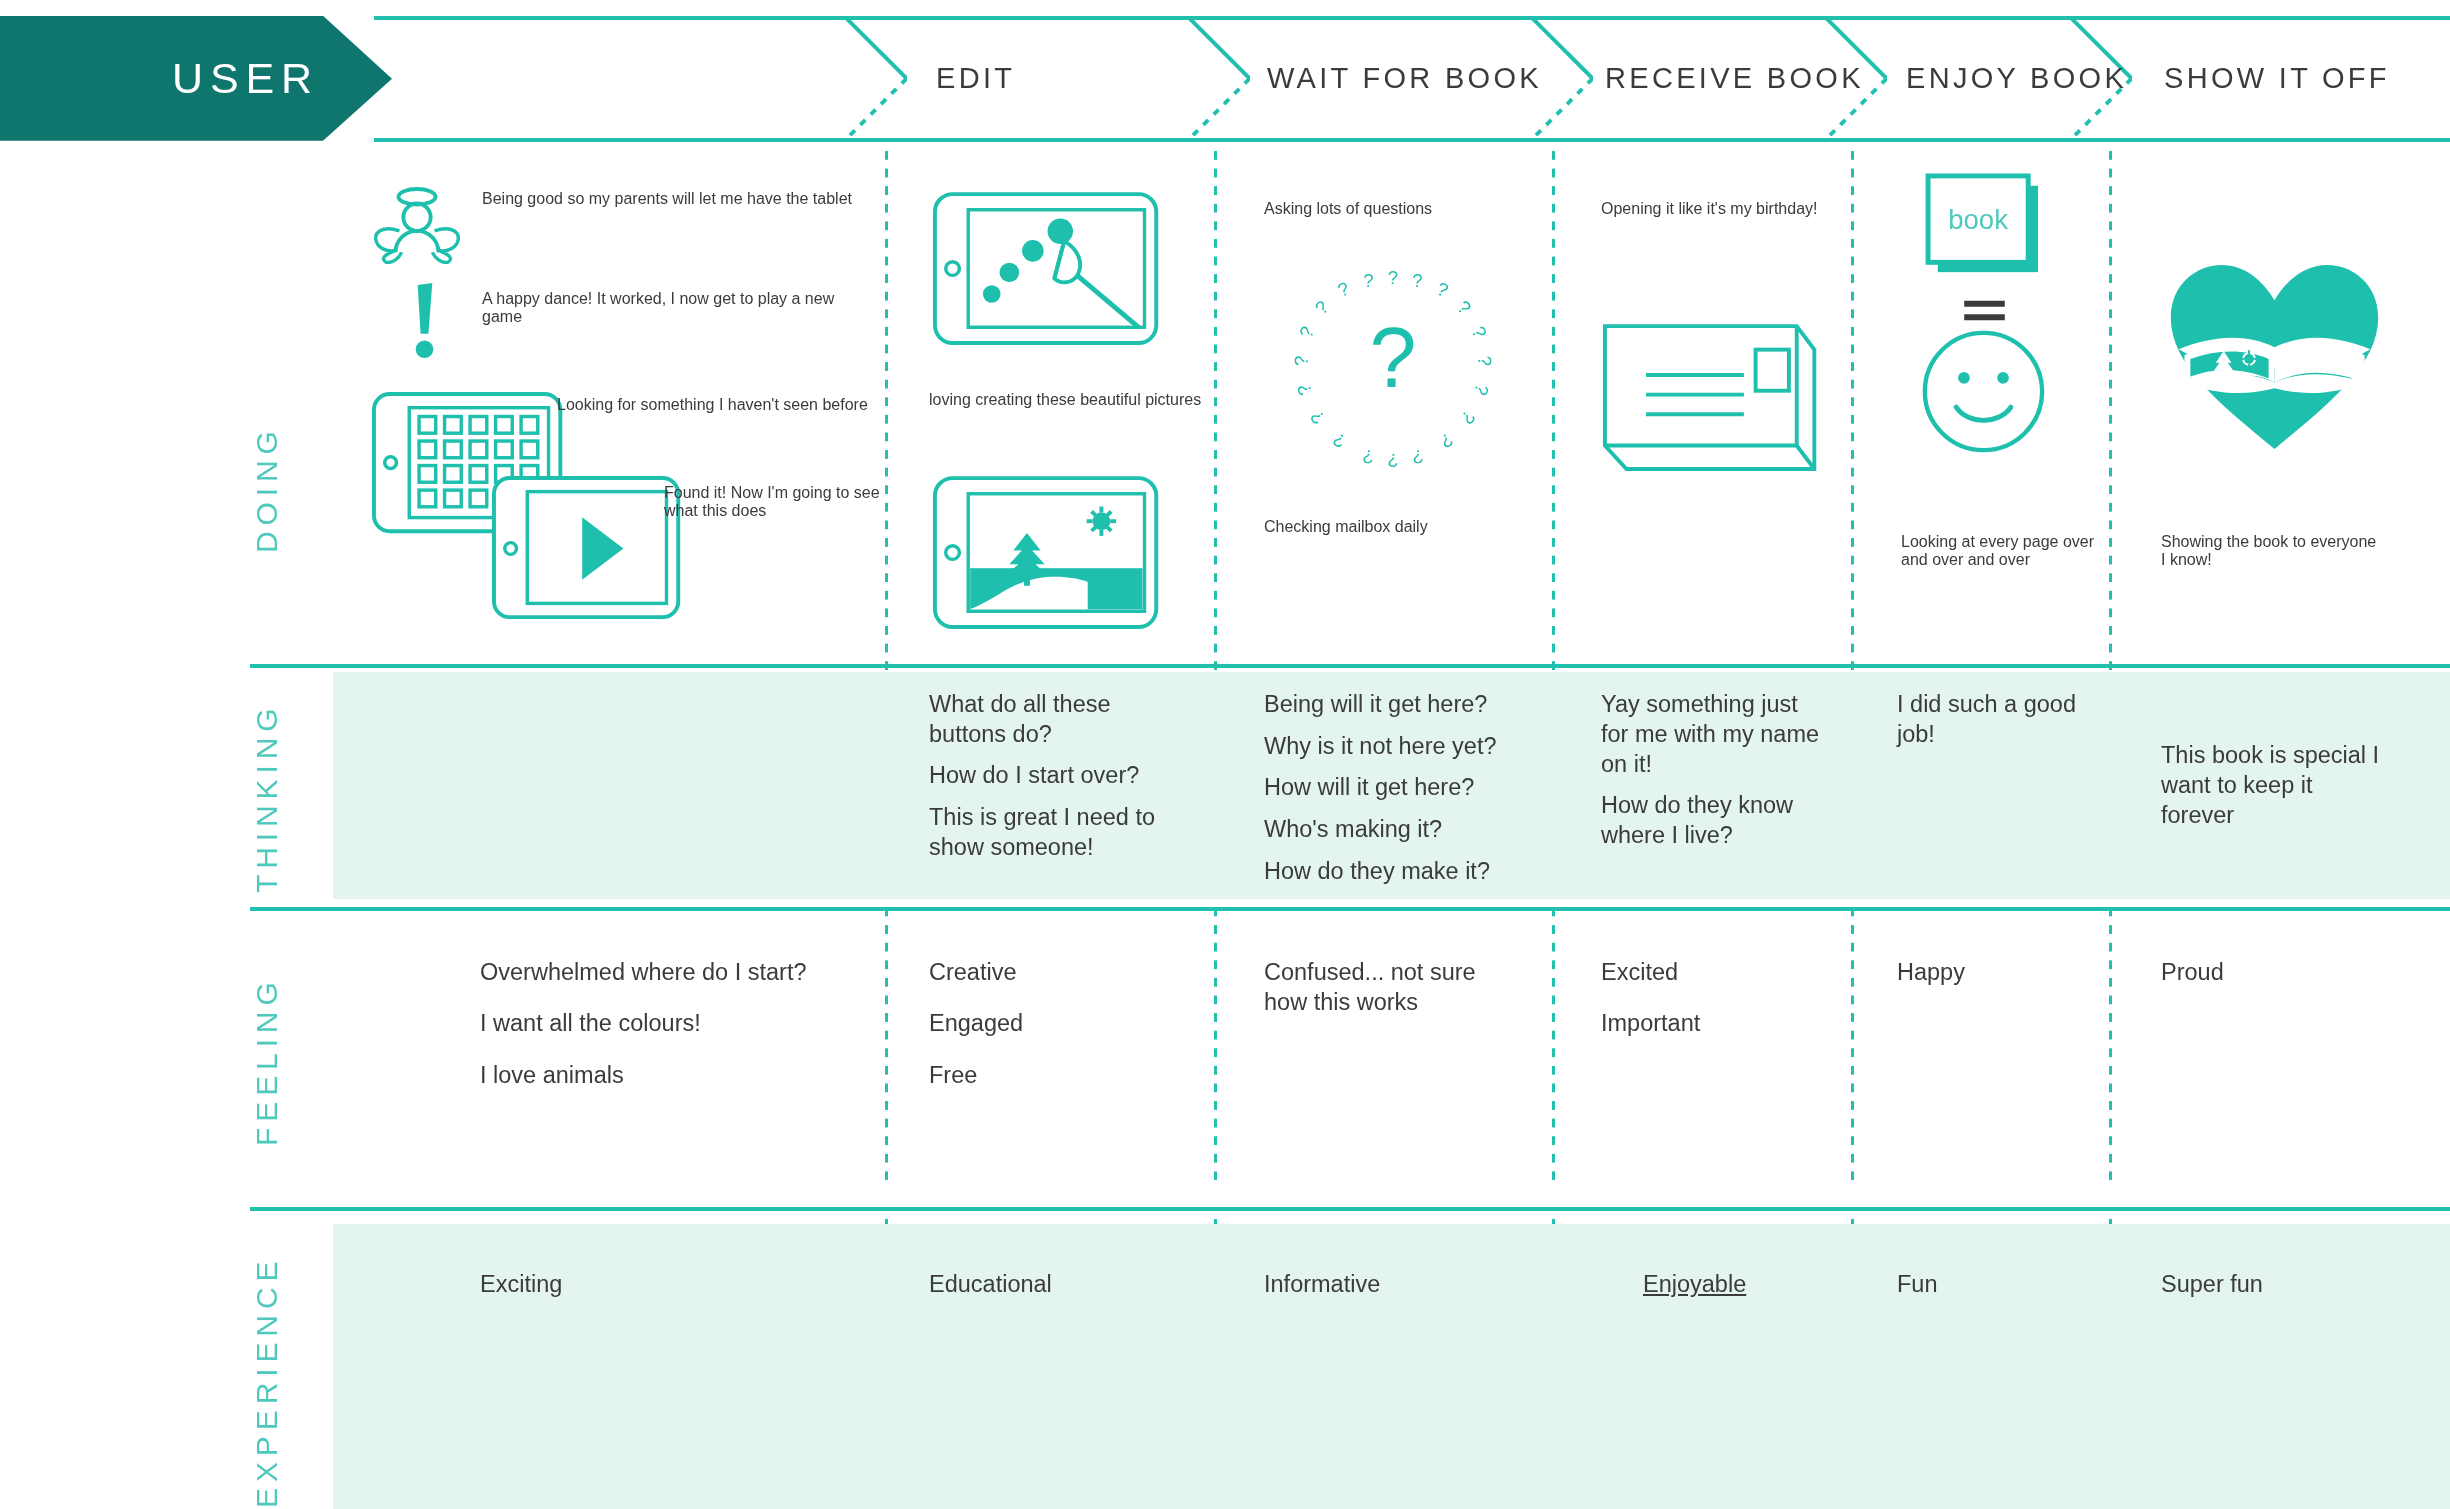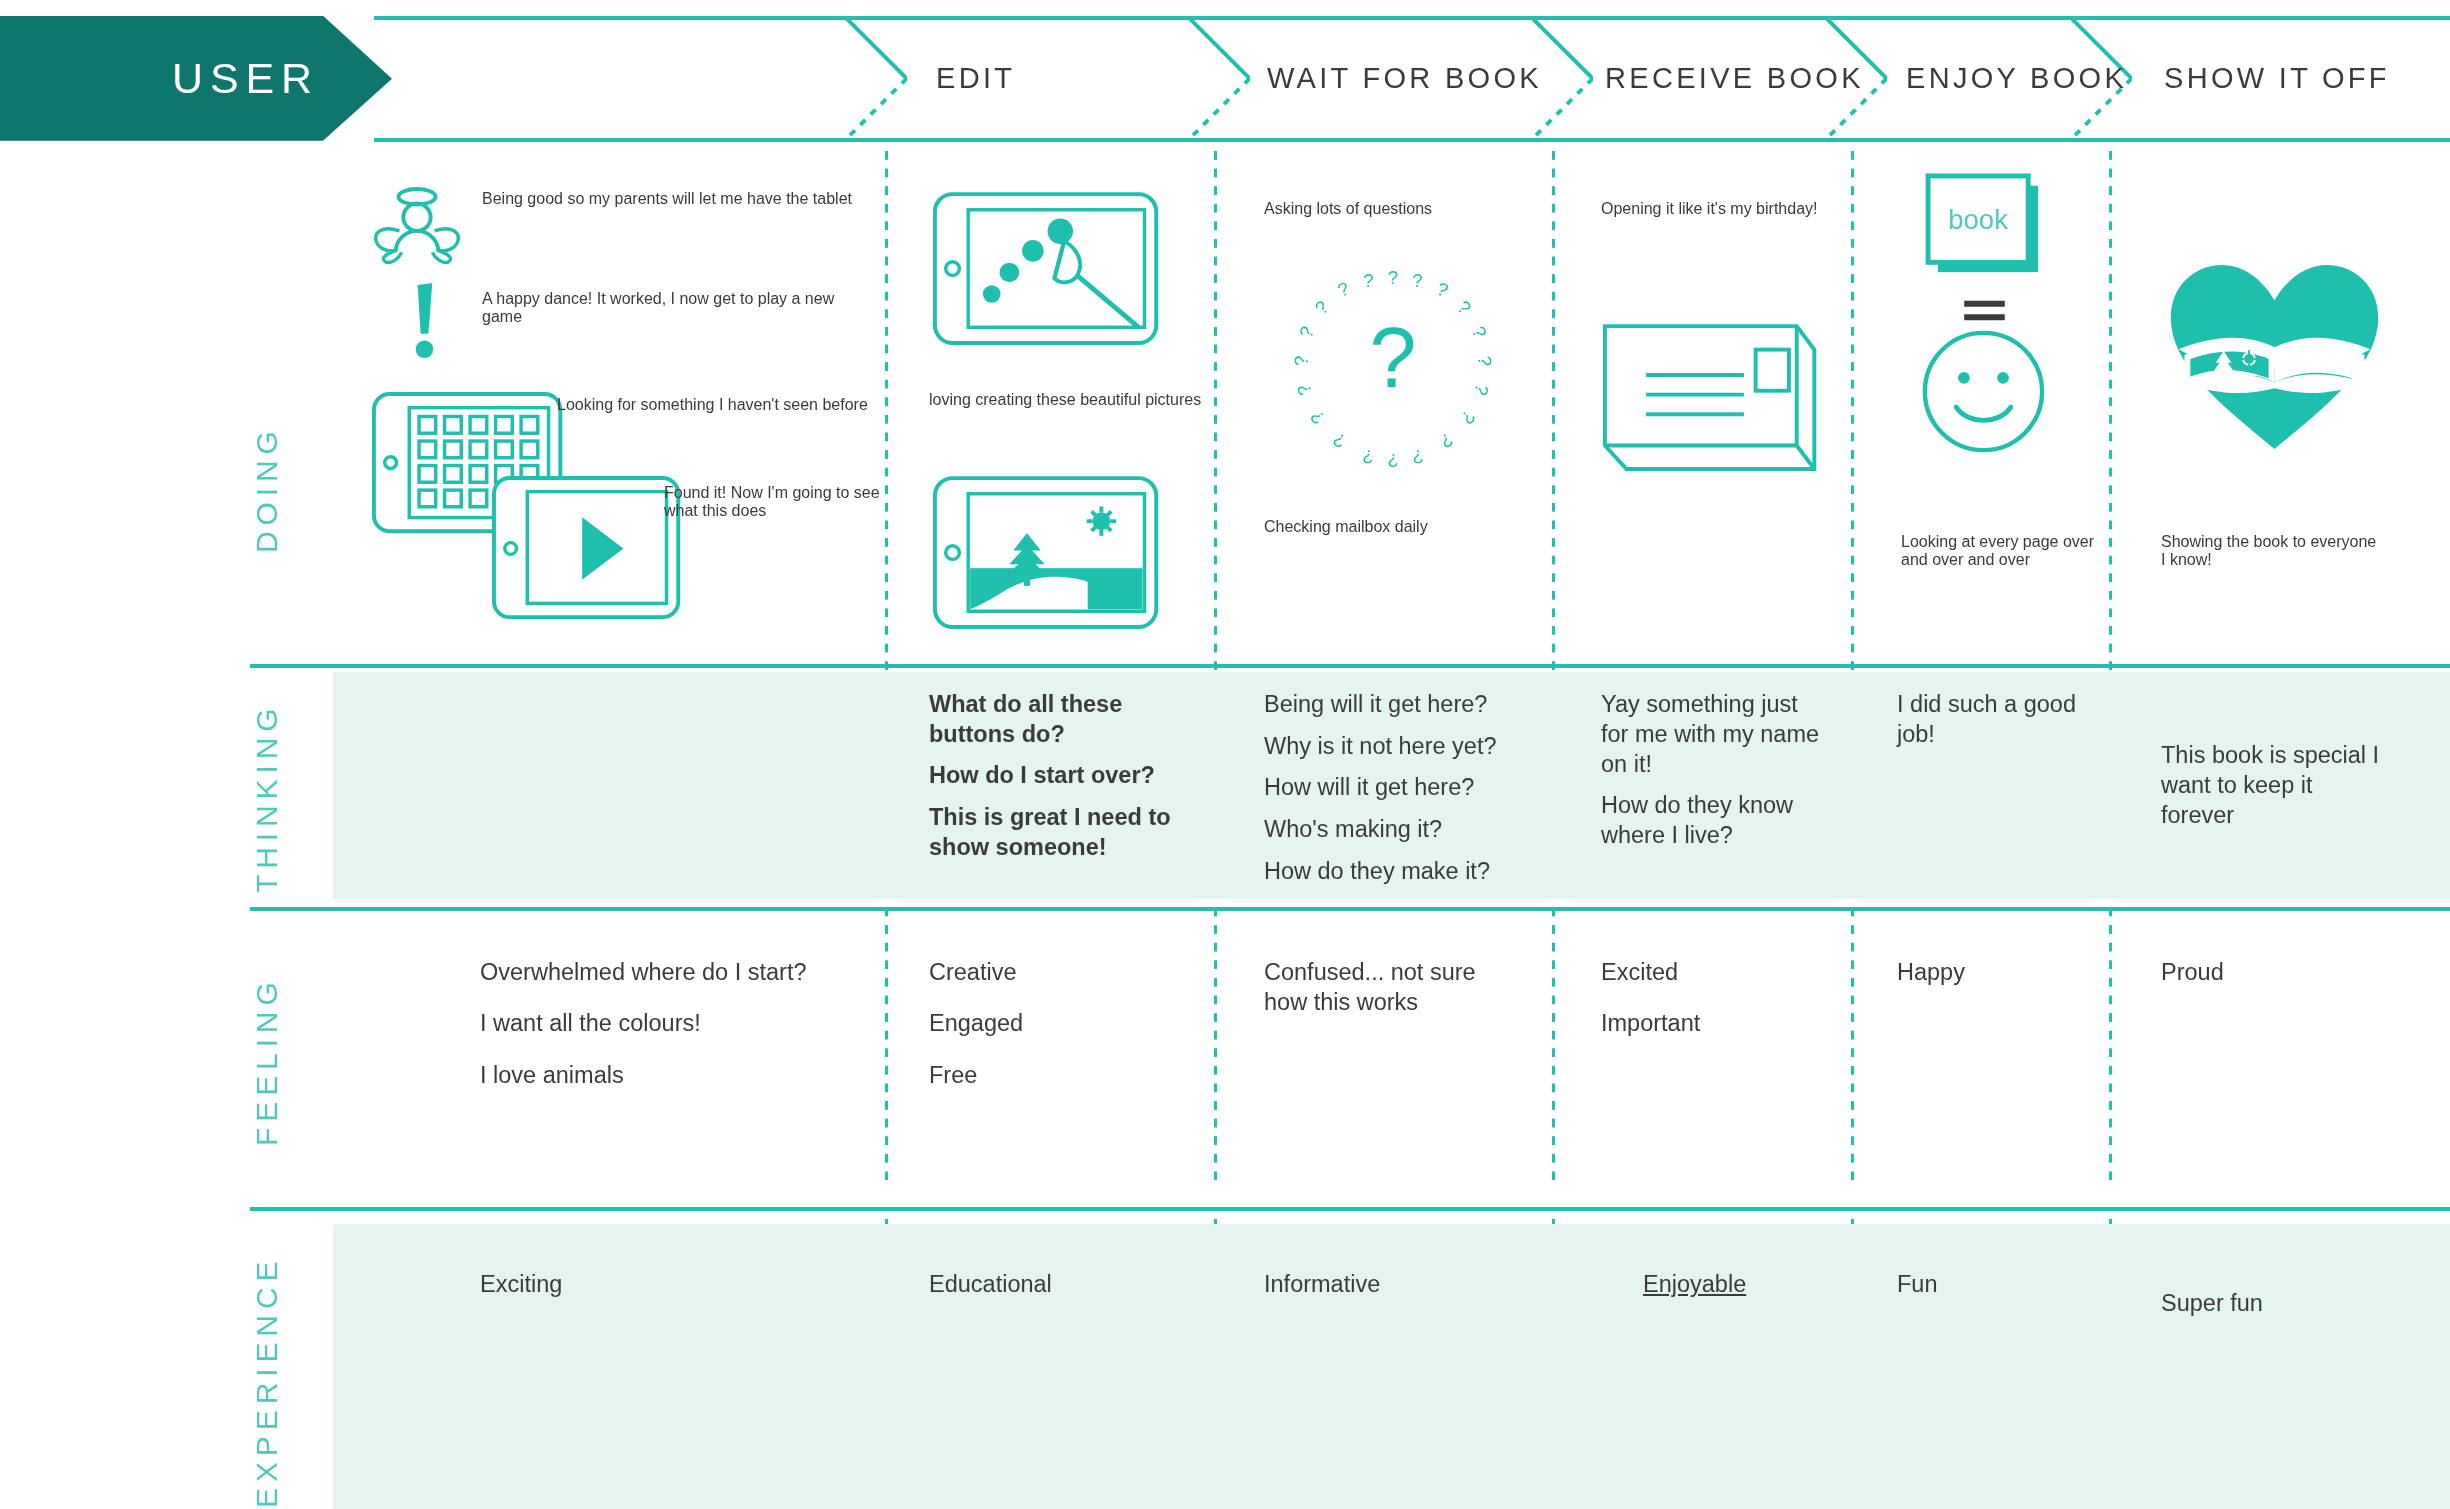--- a/index.html
+++ b/index.html
@@ -306,21 +306,21 @@
       </g>
       <path d="M116 128 C144 116 176 118 208 128 C178 140 146 142 116 134 C86 142 54 140 24 128 C56 118 88 116 116 128 Z" fill="#ffffff"></path>
     </svg>
   </div>
   <div class="fig cap" style="left:2161px;top:392px;width:216px;">Showing the book to everyone I know!</div>
 
   <div class="row-rule" style="top:523px;"></div>
   <div class="band" style="top:531px;height:227px;"></div>
   <div class="rowlabel" style="top:541px;height:211px;">THINKING</div>
 
-  <div class="cell tight" style="left:929px;top:549px;width:245px;font-weight:bold;">
+  <div class="cell tight" style="left:929px;top:549px;width:245px;">
     <p>What do all these buttons do?</p>
     <p>How do I start over?</p>
     <p>This is great I need to show someone!</p>
   </div>
   <div class="cell tight" style="left:1264px;top:549px;width:274px;">
     <p>Being will it get here?</p>
     <p>Why is it not here yet?</p>
     <p>How will it get here?</p>
     <p>Who's making it?</p>
     <p>How do they make it?</p>
@@ -375,18 +375,18 @@
   </div>
   <div class="cell" style="left:1264px;top:1129px;width:260px;">
     <p>Informative</p>
   </div>
   <div class="cell" style="left:1643px;top:1129px;width:230px;text-decoration:underline;">
     <p>Enjoyable</p>
   </div>
   <div class="cell" style="left:1897px;top:1129px;width:186px;">
     <p>Fun</p>
   </div>
-  <div class="cell" style="left:2161px;top:1129px;width:221px;margin-top:19px;">
+  <div class="cell" style="left:2161px;top:1129px;width:221px;">
     <p>Super fun</p>
   </div>
 
 </div>
 
 
 </body></html>

